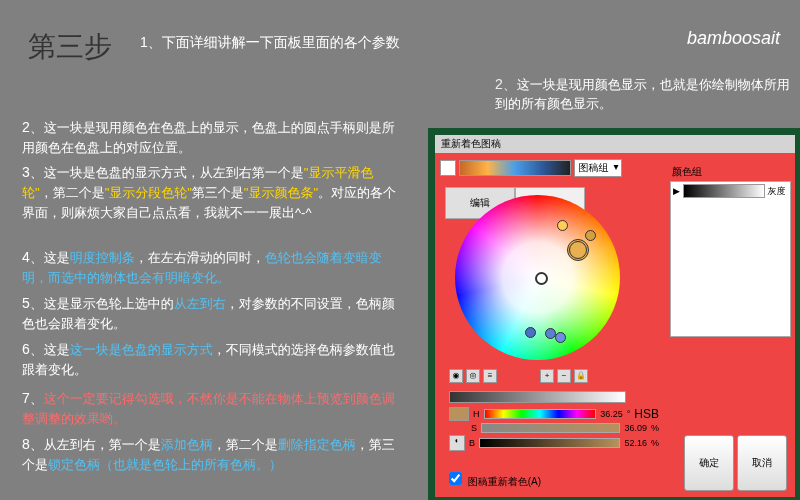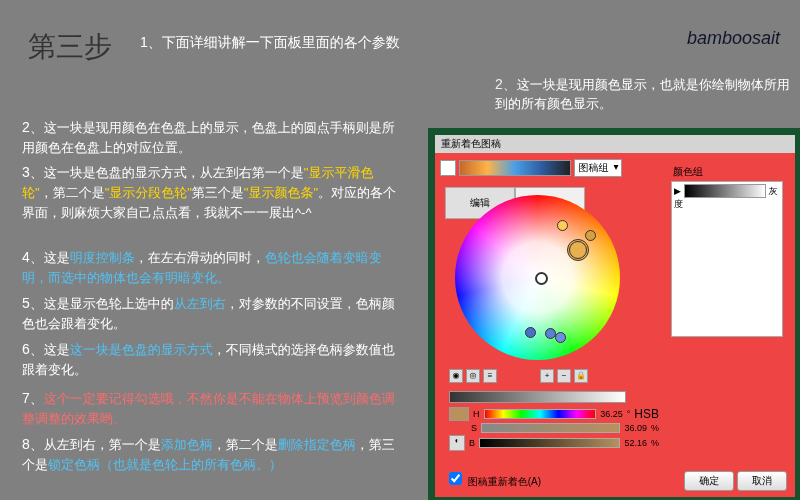--- a/index.html
+++ b/index.html
@@ -1,40 +1,40 @@
 <!DOCTYPE html>
 <html><head>
 <meta charset="utf-8">
 <style>
 body{margin:0;font-family:"Microsoft YaHei",sans-serif;background:#808080;width:800px;height:500px;position:relative;overflow:hidden}
 .header{position:absolute;top:28px;left:28px;font-size:28px;color:#333}
 .subtitle{position:absolute;top:34px;left:140px;font-size:14px;color:#ffffff}
-.watermark{position:absolute;top:28px;right:20px;font-size:18px;color:#0f172a;font-style:italic}
+.watermark{position:absolute;top:28px;right:20px;font-size:18px;color:#ffffff;font-style:italic}
 .note2{position:absolute;top:75px;left:495px;font-size:13px;color:#fff;width:300px;line-height:1.4}
 .note2 .num{color:#eee;font-size:14px}
 .item{position:absolute;font-size:13px;color:#fff;line-height:1.5;width:380px}
 .item .num{color:#fff;font-size:14px}
 .hl-y{color:#ffd700}
 .hl-b{color:#4fc3f7}
 .hl-r{color:#ff6b6b}
 .panel{position:absolute;top:128px;left:428px;width:360px;height:362px;background:#ef4444;border:7px solid #14532d;font-size:10px}
 .panel-title{background:#d4d4d4;padding:2px 6px;font-size:10px}
 .gradient-bar{display:inline-block;width:110px;height:14px;background:linear-gradient(to right,#c66828,#ffb347,#4a9ee8,#2e5a9c,#222);border:1px solid #999;vertical-align:middle}
 .dropdown{display:inline-block;border:1px solid #999;background:#fff;padding:1px 12px 1px 4px;font-size:10px;position:relative;vertical-align:middle}
 .dropdown::after{content:"▾";position:absolute;right:2px}
 .tabs{display:flex;margin:4px 0 0 10px}
 .tab{padding:8px 24px;font-size:10px;background:#f0f0f0;border:1px solid #aaa}
 .tab.active{background:#e0e0e0}
 .wheel{position:absolute;top:60px;left:20px;width:165px;height:165px;border-radius:50%;background:conic-gradient(red,#ff8000,yellow,lime,cyan,blue,magenta,red)}
 .wheel::before{content:"";position:absolute;inset:0;border-radius:50%;background:radial-gradient(circle,#fff 0%,rgba(255,255,255,0.9) 30%,rgba(255,255,255,0) 72%)}
 .node{position:absolute;width:9px;height:9px;border-radius:50%;border:1px solid #333}
 .slider{display:flex;align-items:center;gap:4px;margin:2px 0;font-size:9px}
 .slider-track{flex:1;height:8px;border:1px solid #aaa}
-.btn{display:inline-block;background:linear-gradient(#fff,#ddd);border:1px solid #999;border-radius:3px;padding:2px 14px;font-size:10px}
-.side-panel{position:absolute;top:28px;right:12px;width:112px}
+.btn{display:inline-block;background:linear-gradient(#fff,#ddd);border:1px solid #999;border-radius:3px;padding:20px 14px;font-size:10px}
+.side-panel{position:absolute;top:28px;right:4px;width:121px}
 .side-label{font-size:10px;padding:2px}
 .gray-grad{width:80px;height:12px;background:linear-gradient(to right,#000,#fff);display:inline-block;border:1px solid #999;vertical-align:middle}
 svg.arrows{position:absolute;inset:0;pointer-events:none;z-index:10}
 .brightness-bar{height:10px;width:175px;background:linear-gradient(to right,#333,#fff);border:1px solid #999;margin:6px 0 2px 14px}
 .icons{display:flex;gap:3px;margin:2px 0 4px 14px}
 .icons span{width:12px;height:12px;border:1px solid #999;background:#ddd;font-size:8px;text-align:center;line-height:12px}
 .swatch{display:inline-block;width:18px;height:12px;border:1px solid #999;vertical-align:middle}
 </style>
 </head>
 <body>

